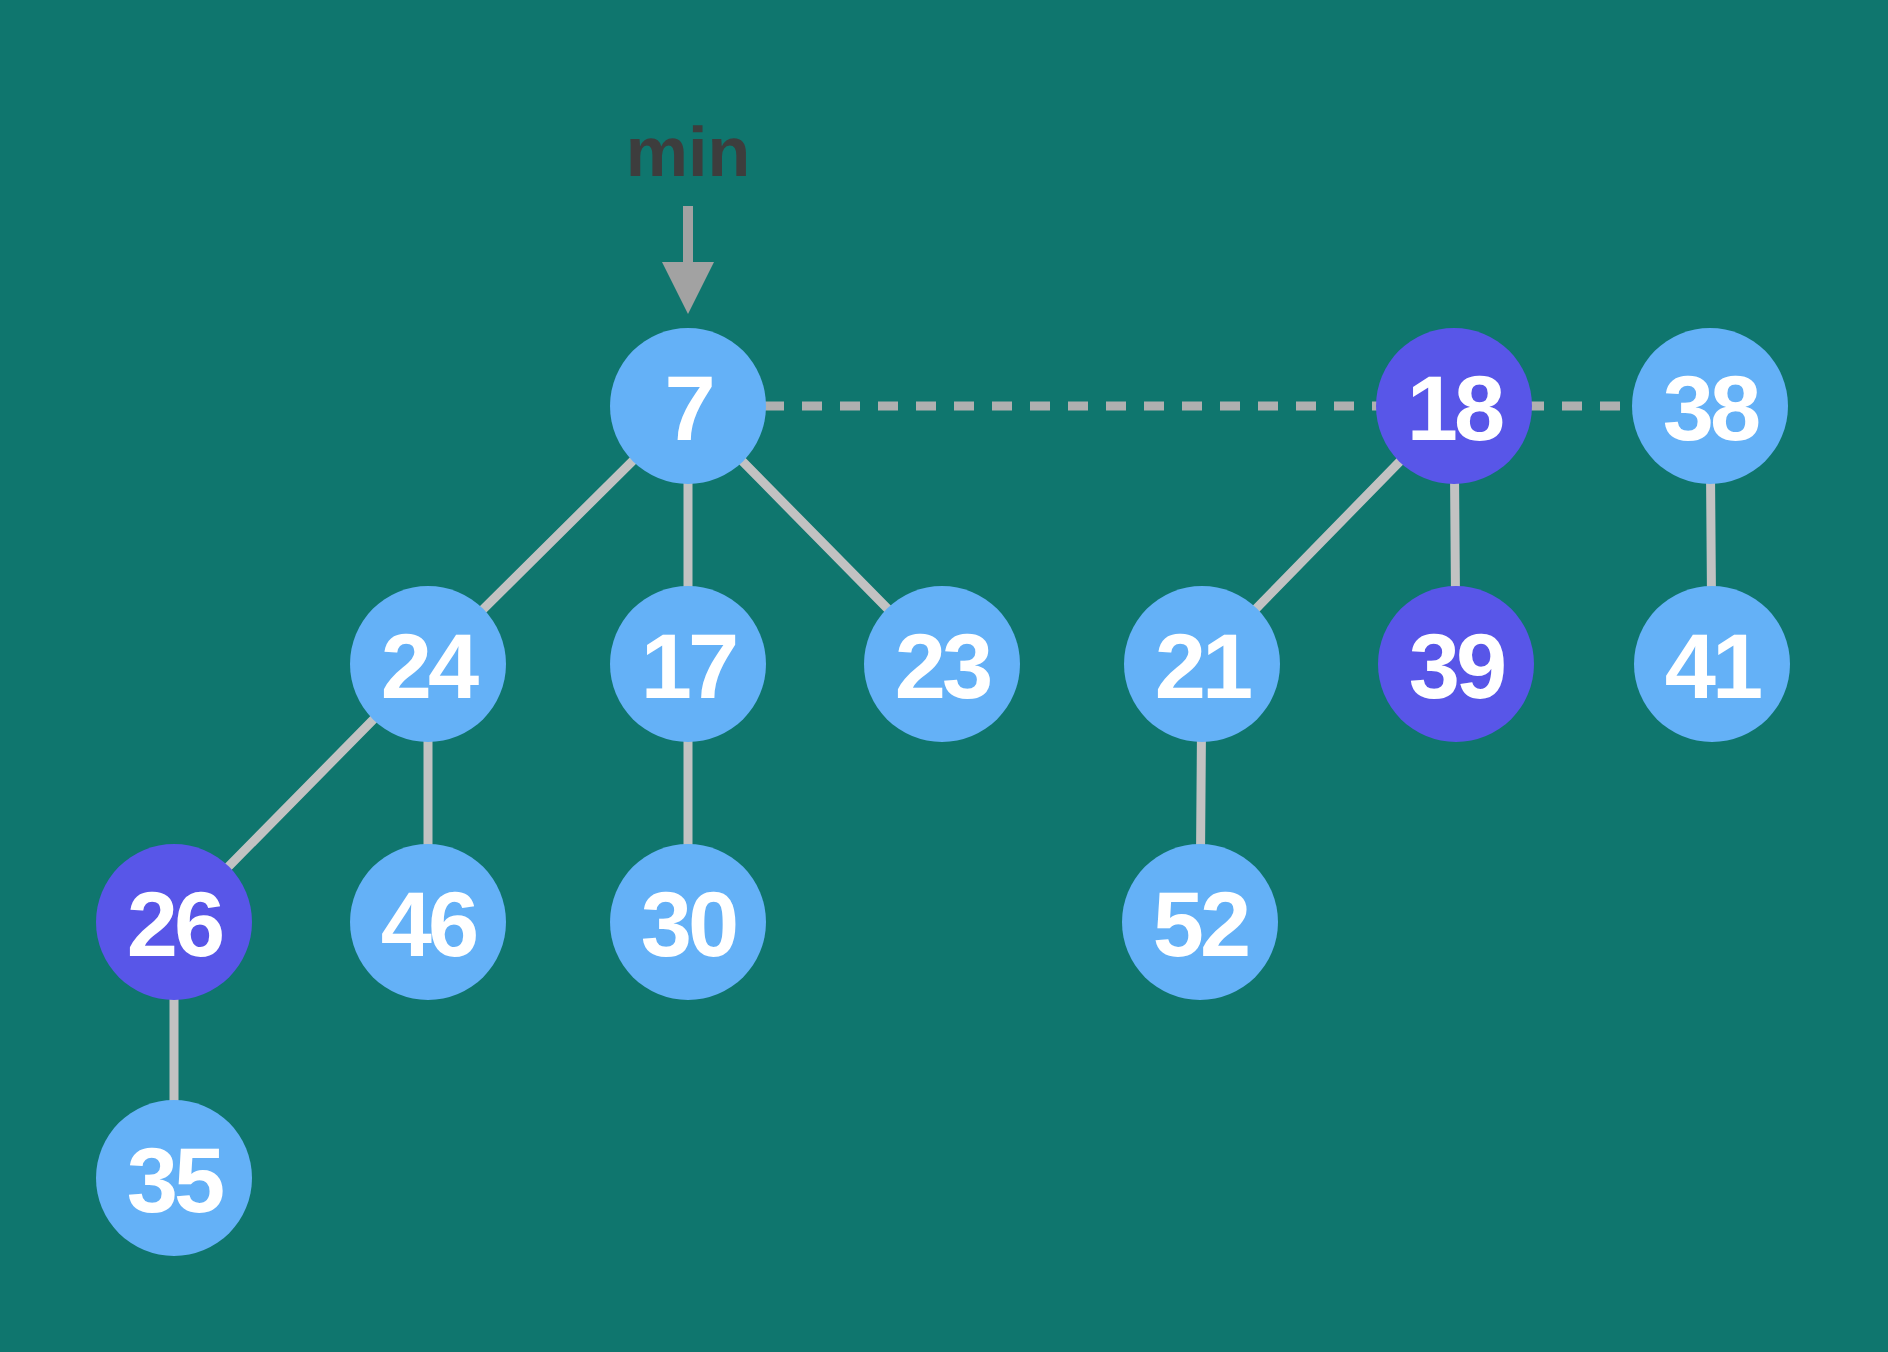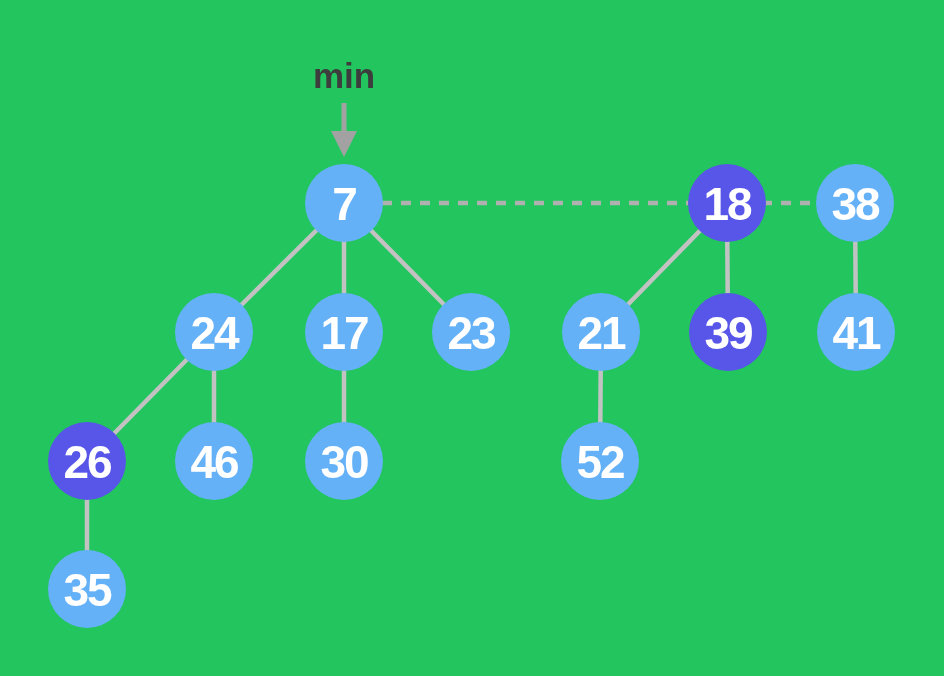--- a/index.html
+++ b/index.html
@@ -4,21 +4,21 @@
 <style>
   html, body {
     margin: 0;
     padding: 0;
     background: #ffffff;
   }
   .stage {
     position: relative;
     width: 944px;
     height: 676px;
-    background: #22c55e;
+    background: #0f766e;
     overflow: hidden;
     font-family: "Liberation Sans", sans-serif;
   }
   svg { display: block; }
   .edge {
     stroke-width: 4.5;
     stroke-linecap: round;
     fill: none;
   }
   .dash {

